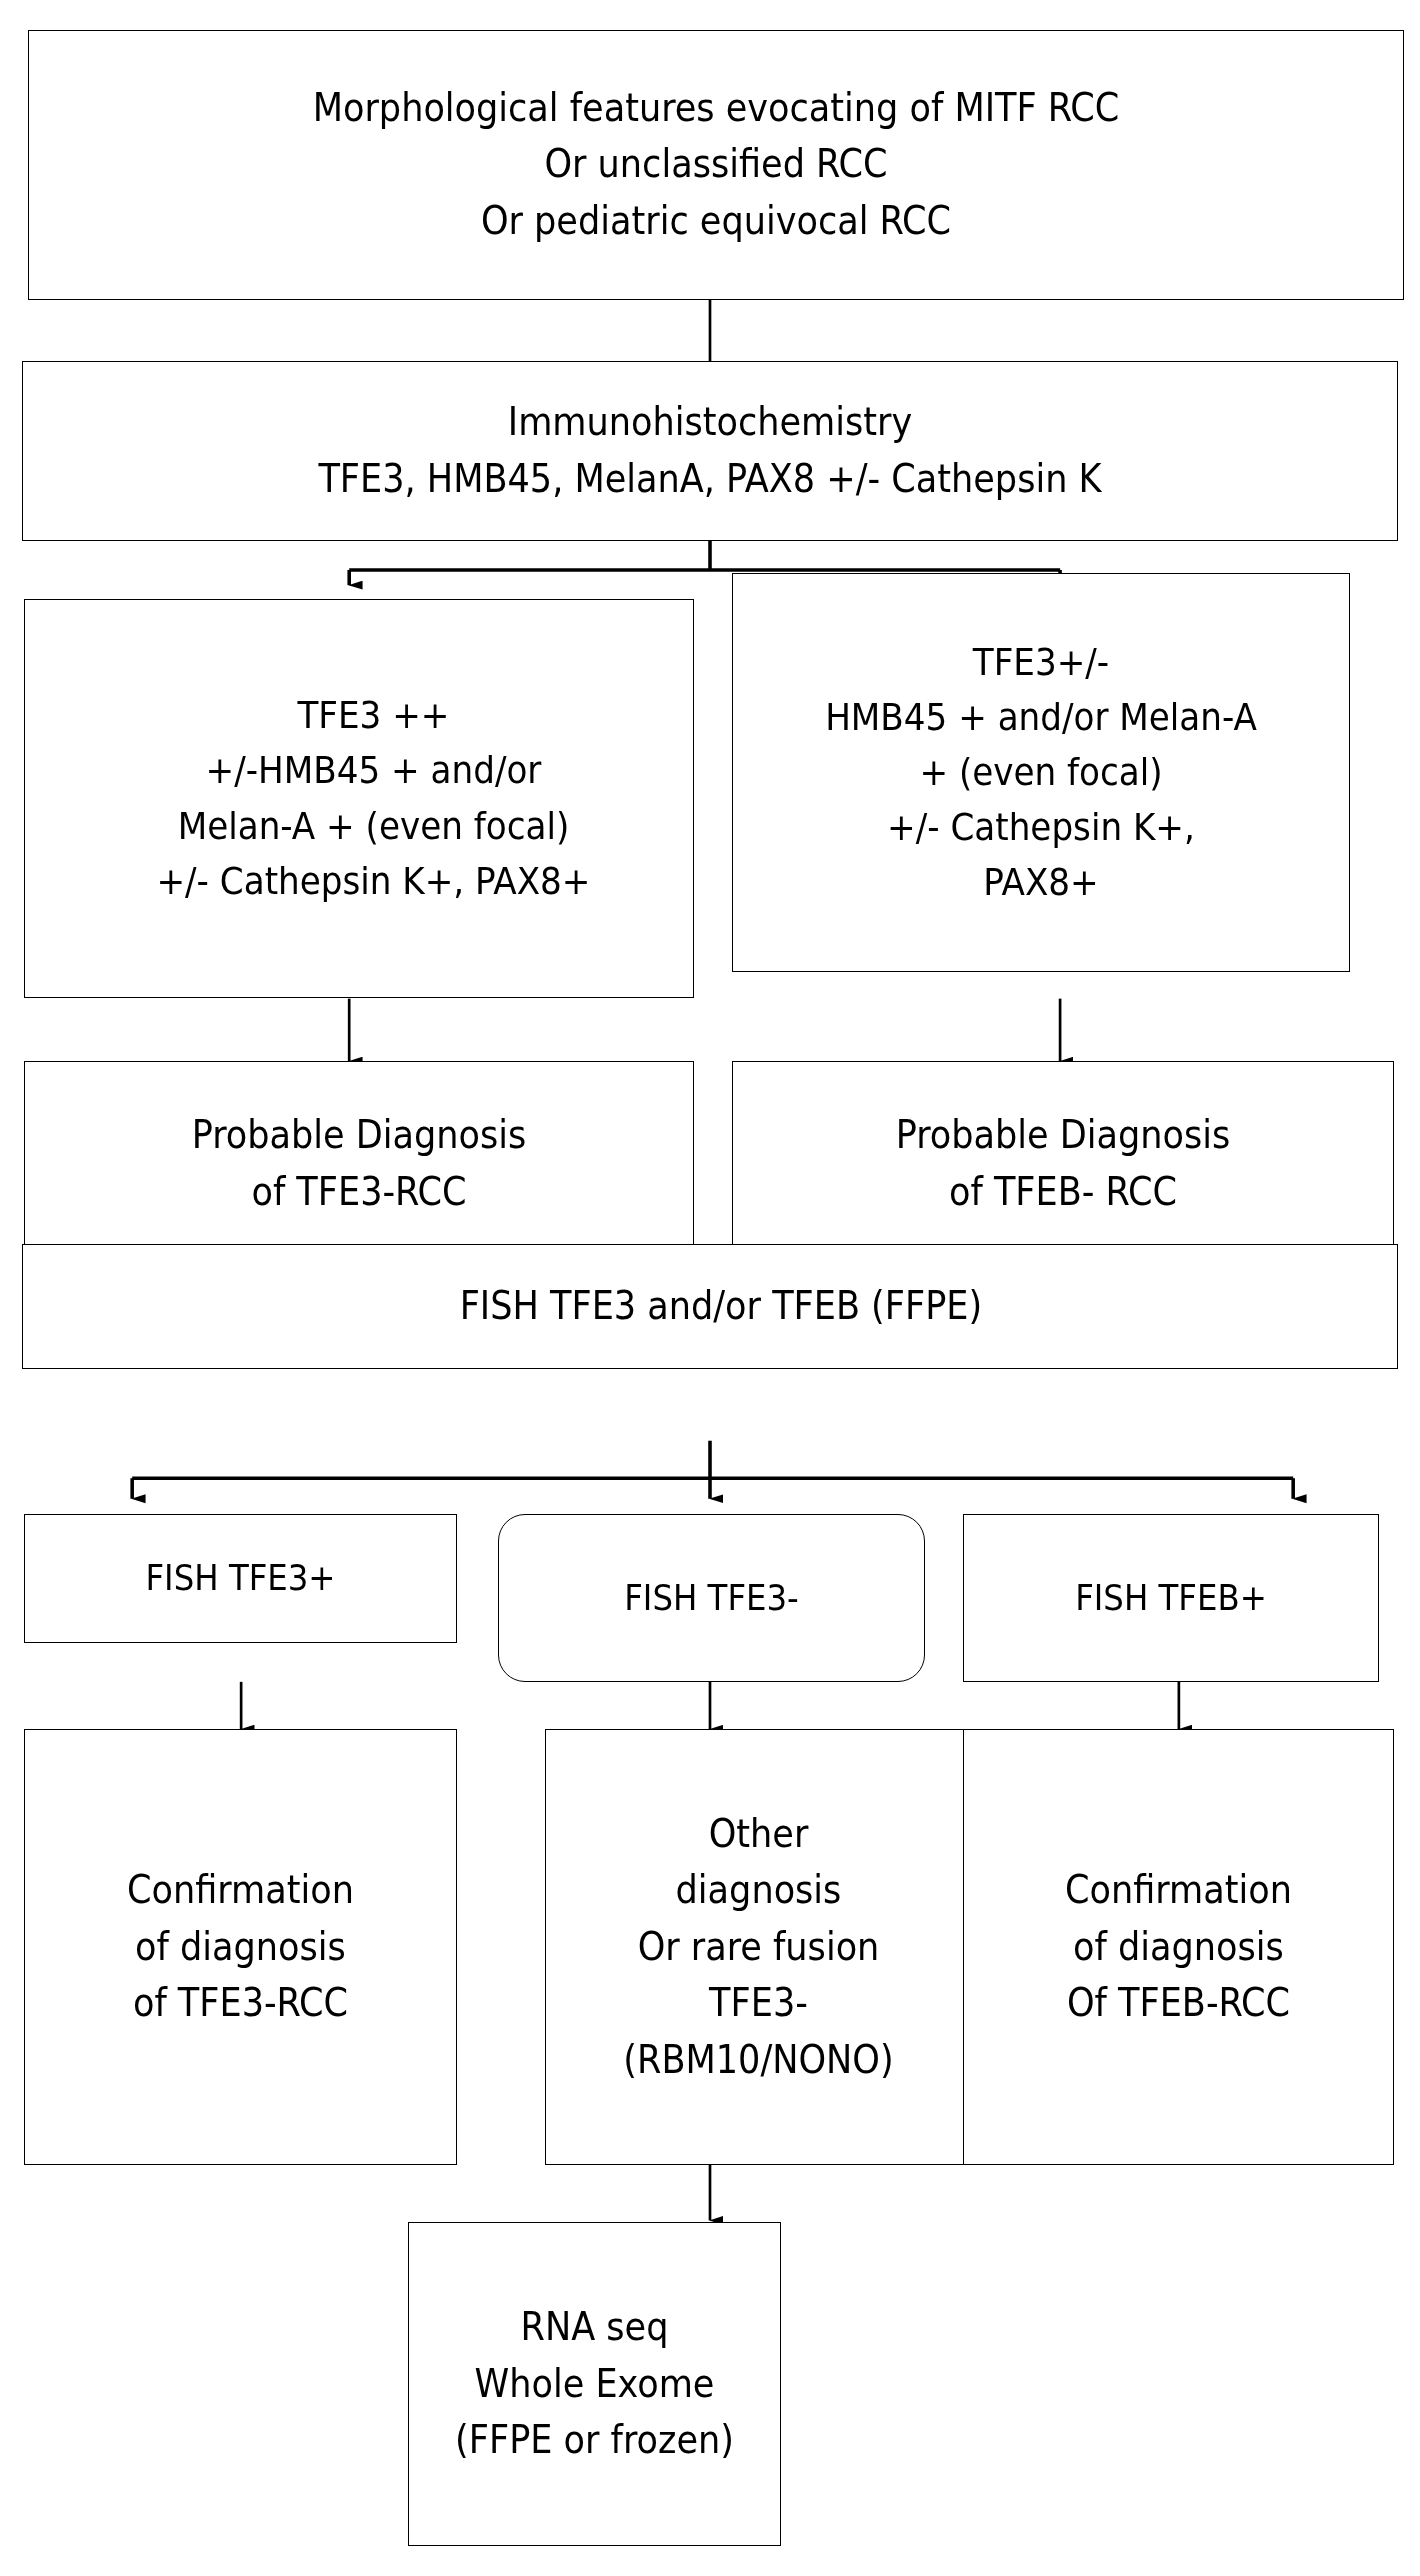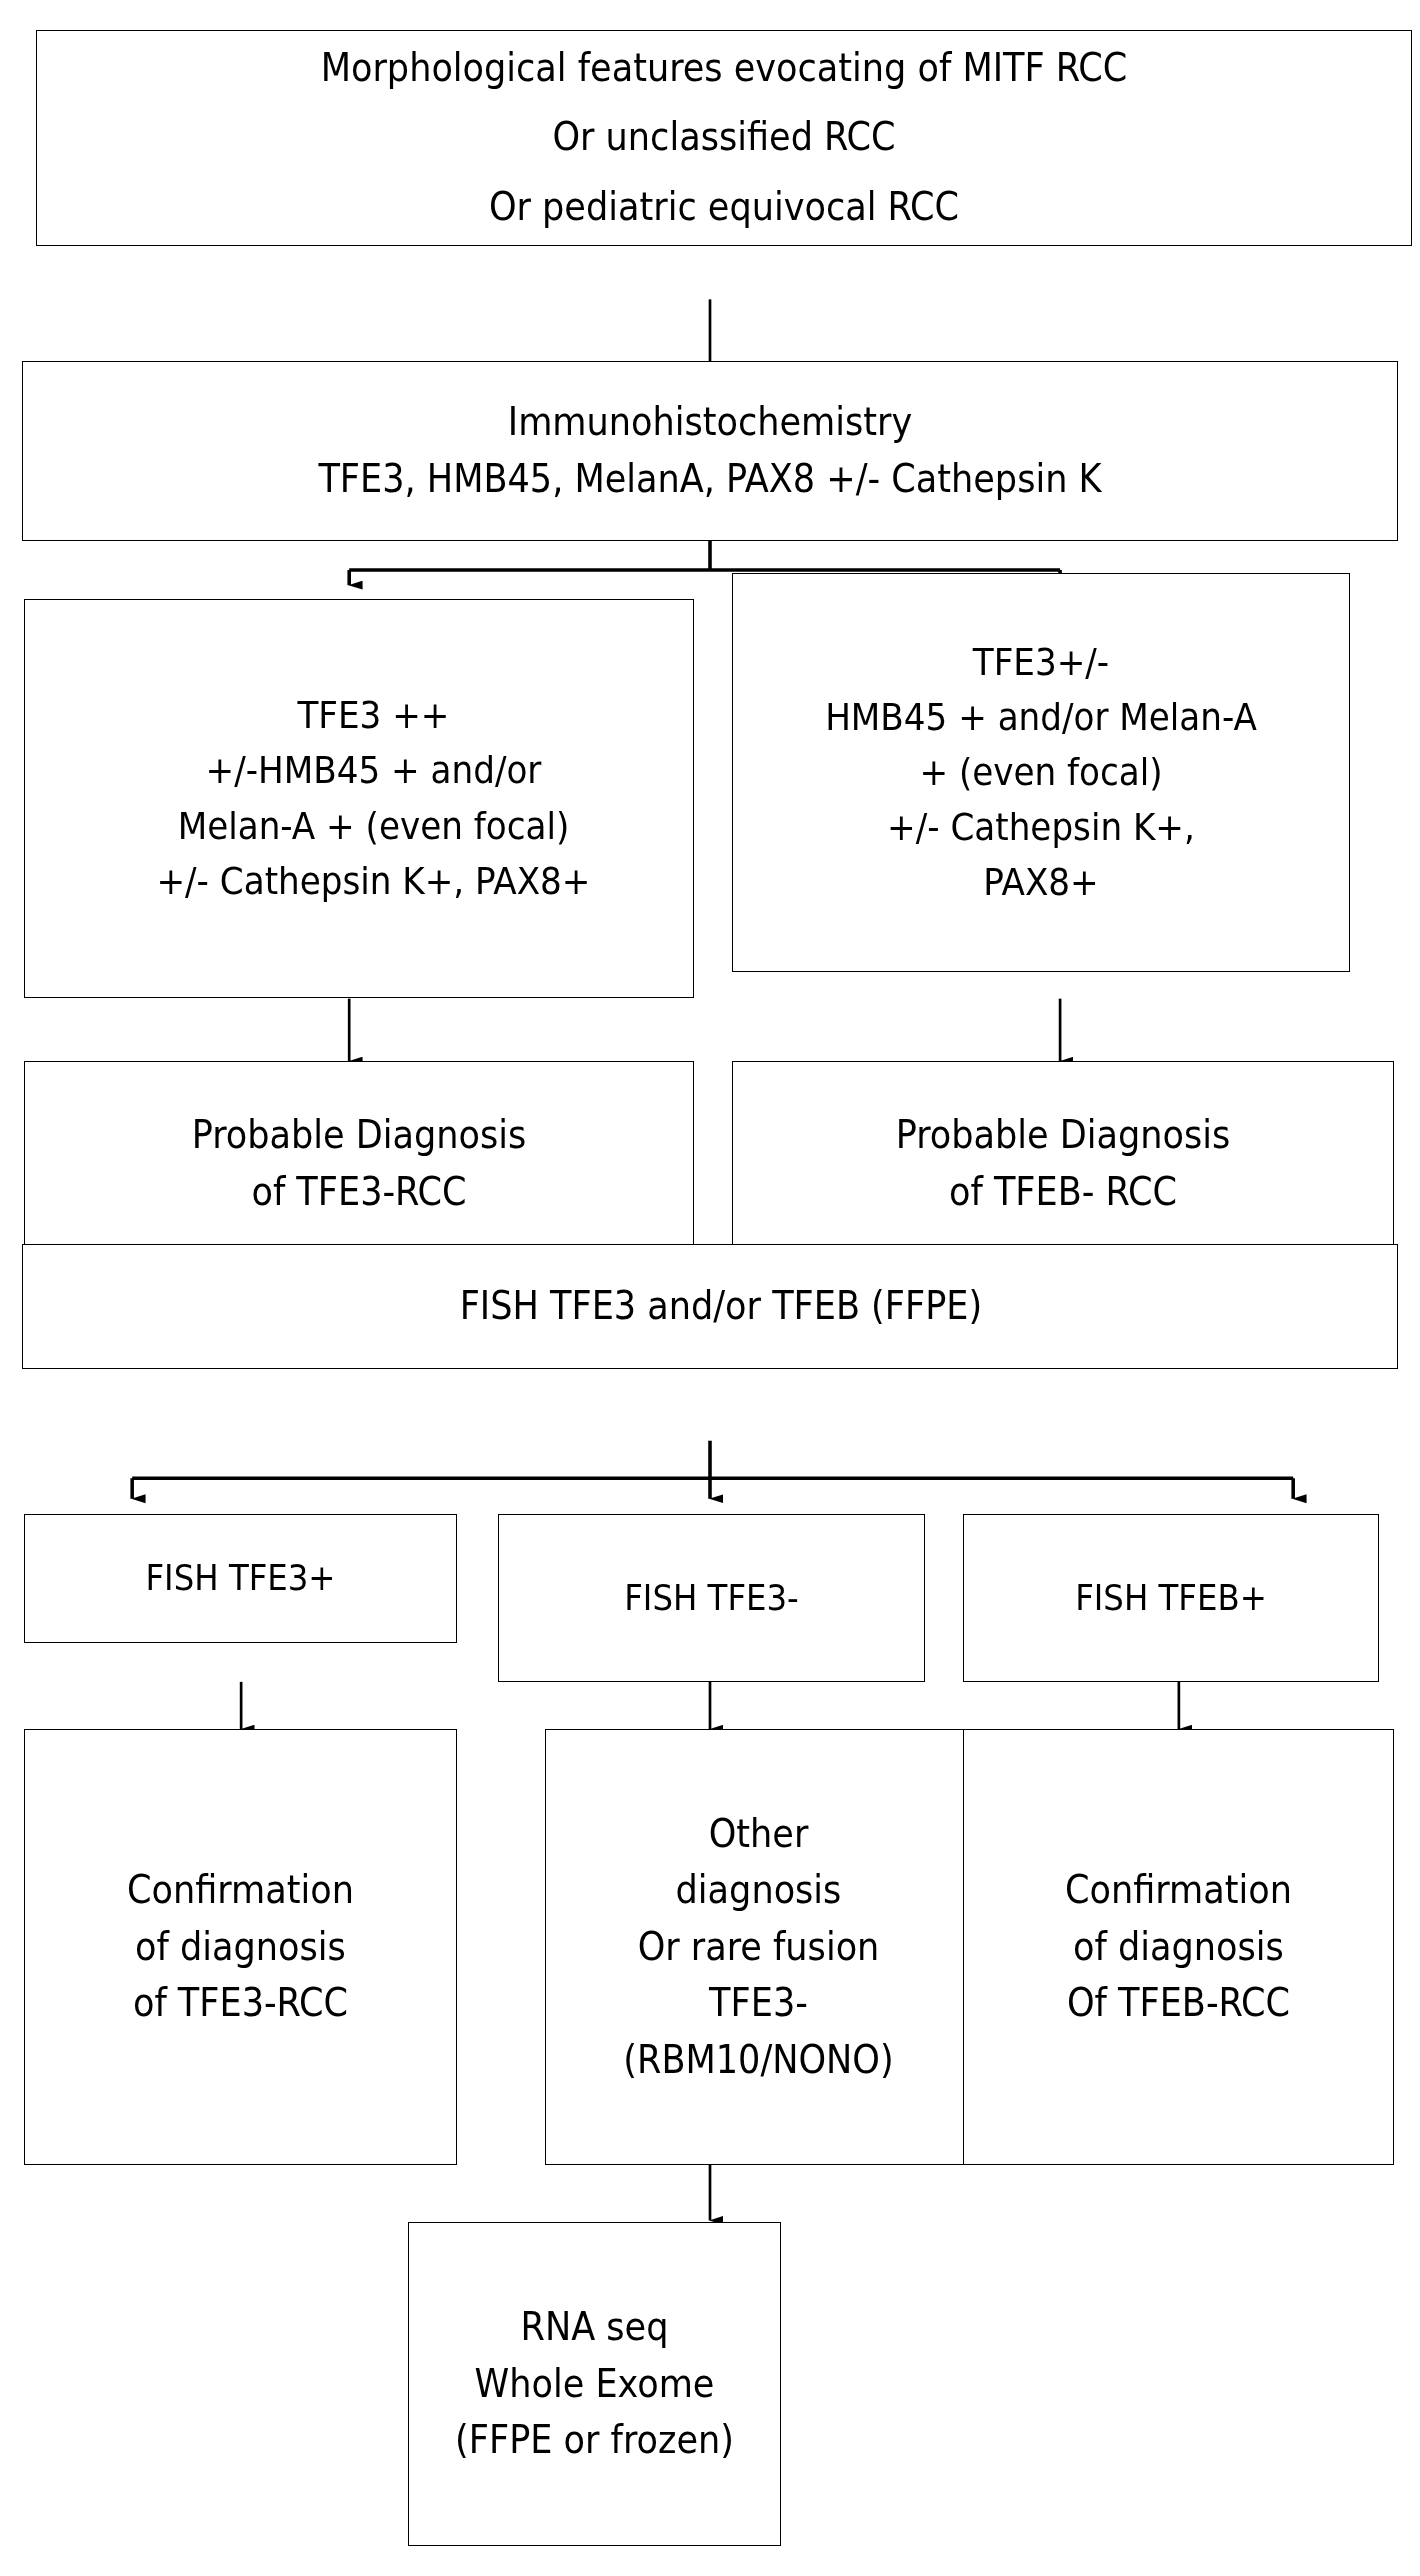--- a/index.html
+++ b/index.html
@@ -103,21 +103,21 @@
     </g>
     <g>
       <line x1="1320" y1="1883" x2="1320" y2="1936" stroke="#000000" stroke-width="3" marker-end="url(#arrowhead)"></line>
     </g>
 
     <g>
       <line x1="795" y1="2424" x2="795" y2="2486" stroke="#000000" stroke-width="3" marker-end="url(#arrowhead)"></line>
     </g>
   </svg>
 
-  <div class="node fs-big" style="left:36px; top:29.5px; width:1376px; height:216px;gap:13px;">
+  <div class="node fs-big" style="left:28px; top:29.5px; width:1376px; height:270px;">
     <span class="ln">Morphological features evocating of MITF RCC</span>
     <span class="ln">Or unclassified RCC</span>
     <span class="ln">Or pediatric equivocal RCC</span>
   </div>
 
   <div class="node fs-big" style="left:22px; top:361px; width:1376px; height:180px;">
     <span class="ln">Immunohistochemistry</span>
     <span class="ln">TFE3, HMB45, MelanA, PAX8  +/- Cathepsin K</span>
   </div>
 
@@ -147,21 +147,21 @@
   </div>
 
   <div class="node fs-big" style="left:22px; top:1244px; width:1376px; height:125px;padding-left:29px;">
     <span class="ln">FISH TFE3 and/or TFEB (FFPE)</span>
   </div>
 
   <div class="node fs-small" style="left:24px; top:1514px; width:433px; height:129px;">
     <span class="ln">FISH TFE3+</span>
   </div>
 
-  <div class="node fs-small" style="left:498px; top:1514px; width:427px; height:168px;">
+  <div class="node fs-small" style="left:498px; top:1514px; width:427px; height:168px;border-radius:27px;">
     <span class="ln">FISH TFE3-</span>
   </div>
 
   <div class="node fs-small" style="left:963px; top:1514px; width:416px; height:168px;">
     <span class="ln">FISH TFEB+</span>
   </div>
 
   <div class="node fs-big" style="left:24px; top:1729px; width:433px; height:436px;">
     <span class="ln">Confirmation</span>
     <span class="ln">of diagnosis</span>

